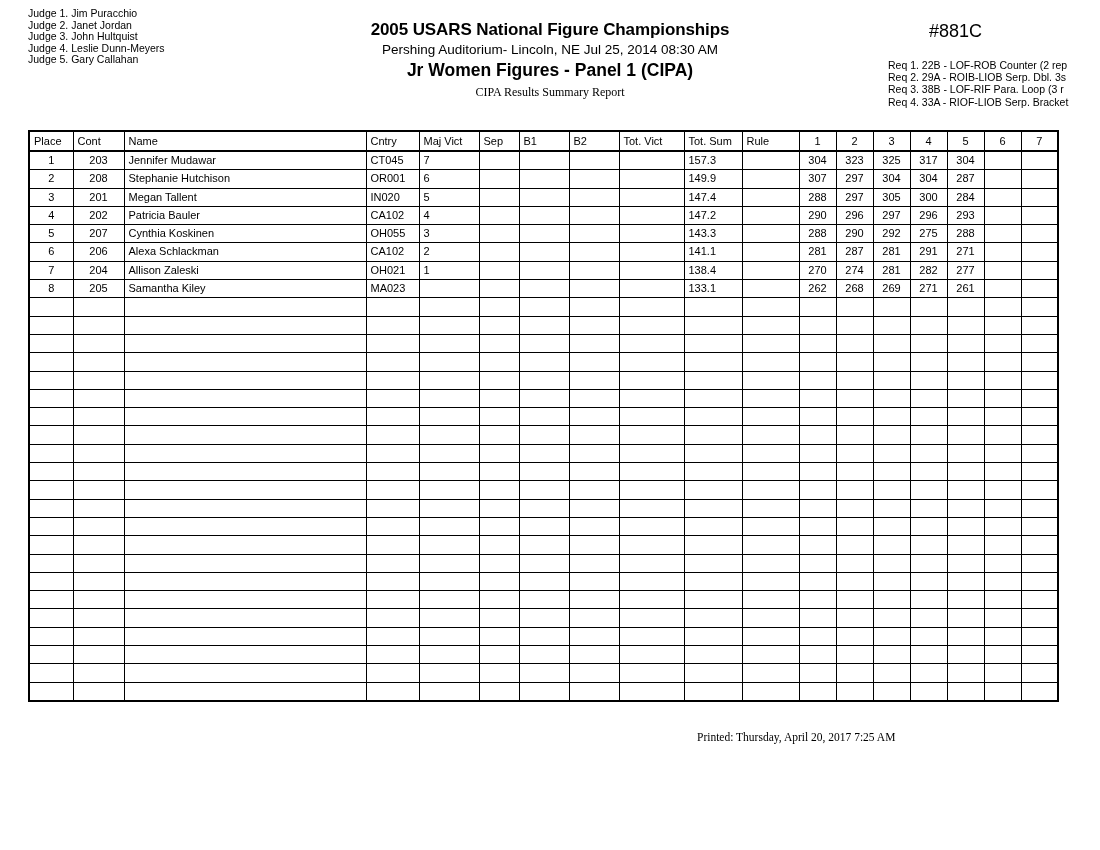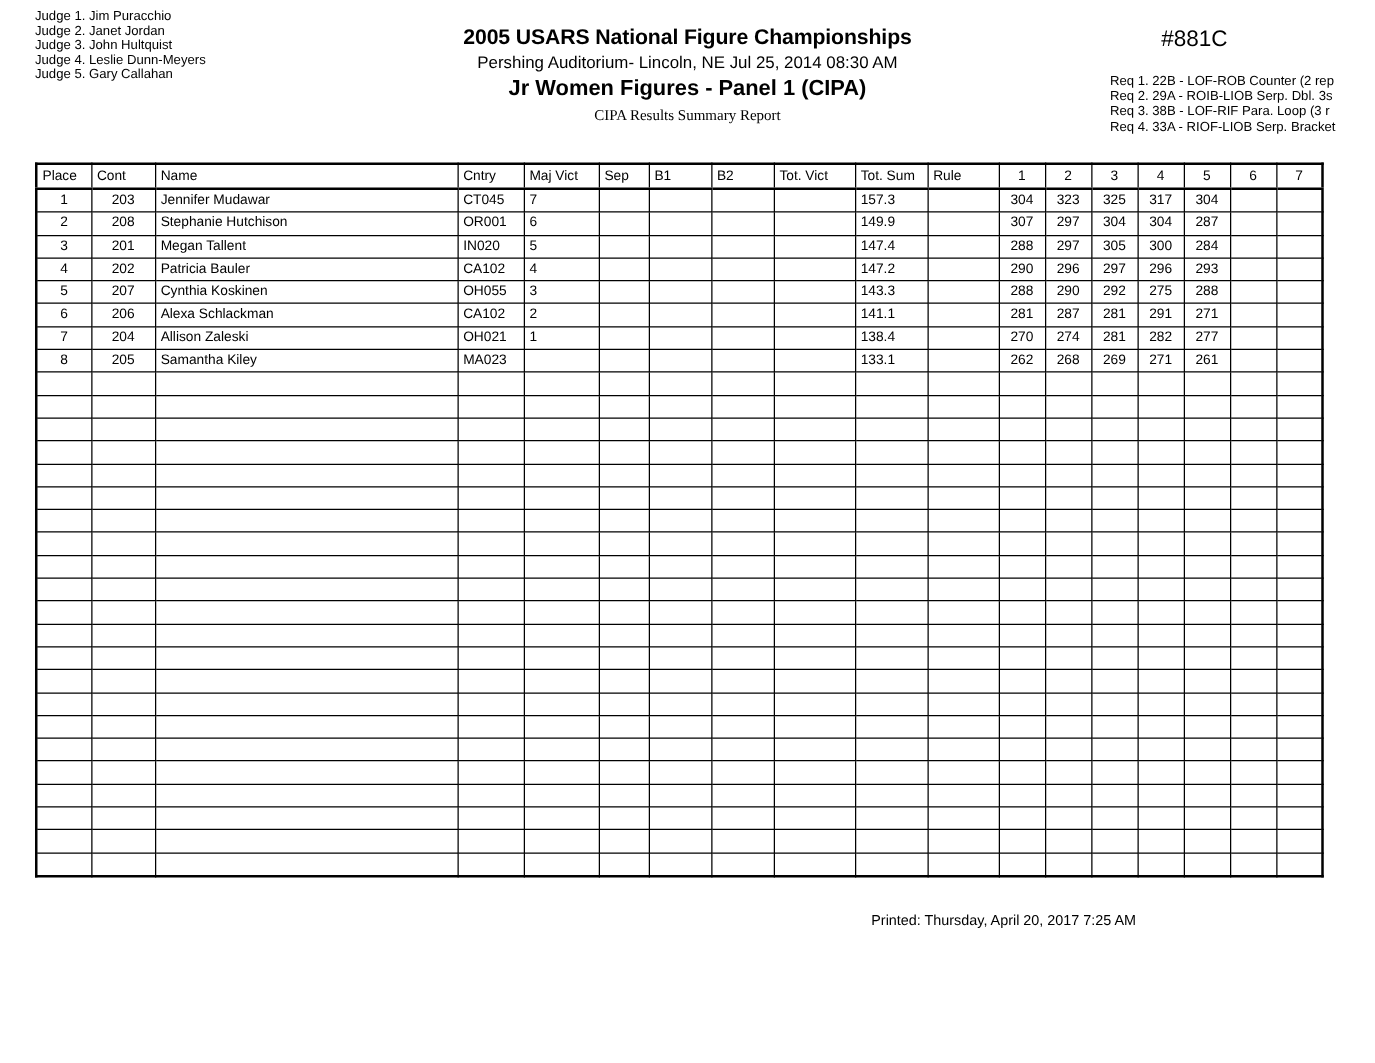--- a/index.html
+++ b/index.html
@@ -151,21 +151,21 @@
 
   
   #footer-block {
     position: absolute;
     left: 697px;
     top: 727px;
     font-size: 11.5px;
     line-height: 20px;
     white-space: nowrap;
   }
-  #footer-block div { display: block; }
+  #footer-block div { display: block; font-family: Liberation Serif, serif; }
 </style>
 </head>
 <body>
 
 <div id="judges-list">
     <div class="judge-row">Judge  1.  Jim Puracchio</div>
     <div class="judge-row">Judge  2.  Janet Jordan</div>
     <div class="judge-row">Judge  3.  John Hultquist</div>
     <div class="judge-row">Judge  4.  Leslie Dunn-Meyers</div>
     <div class="judge-row">Judge  5.  Gary Callahan</div>

